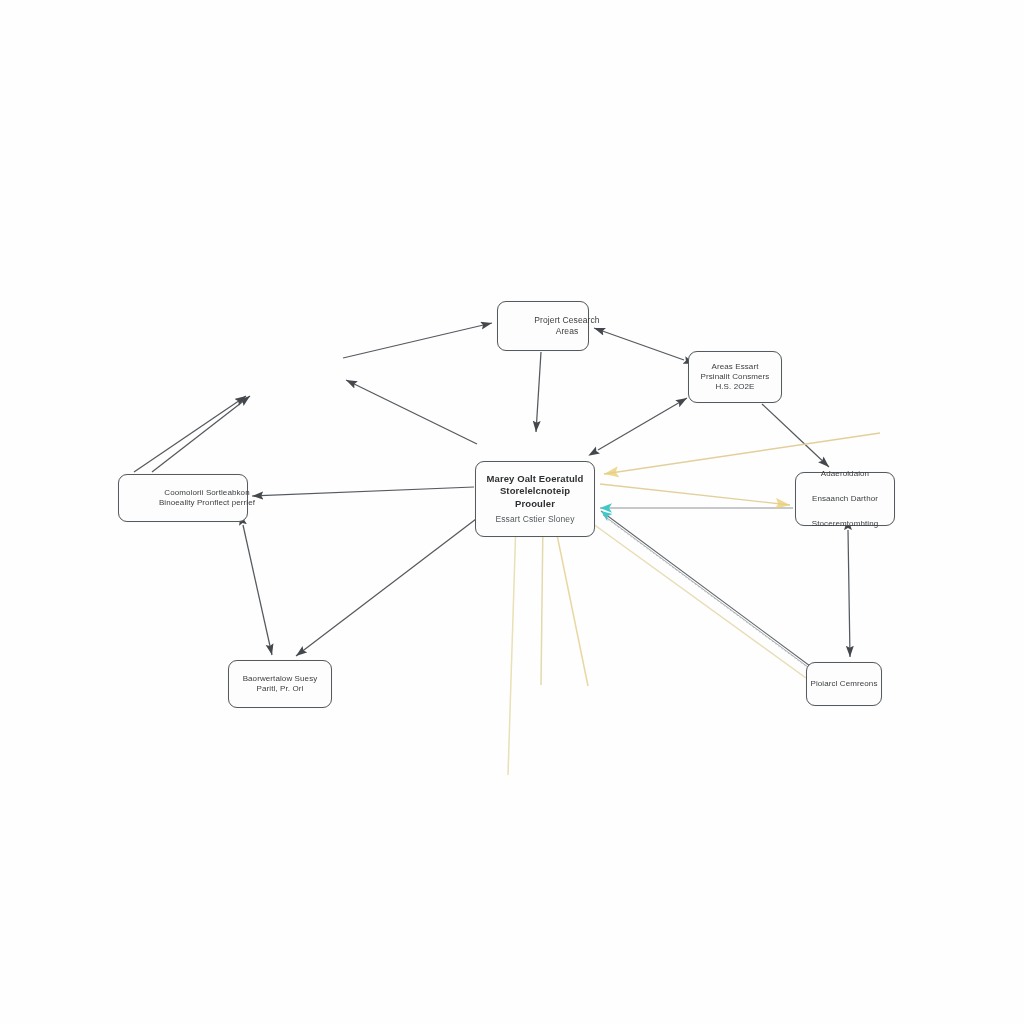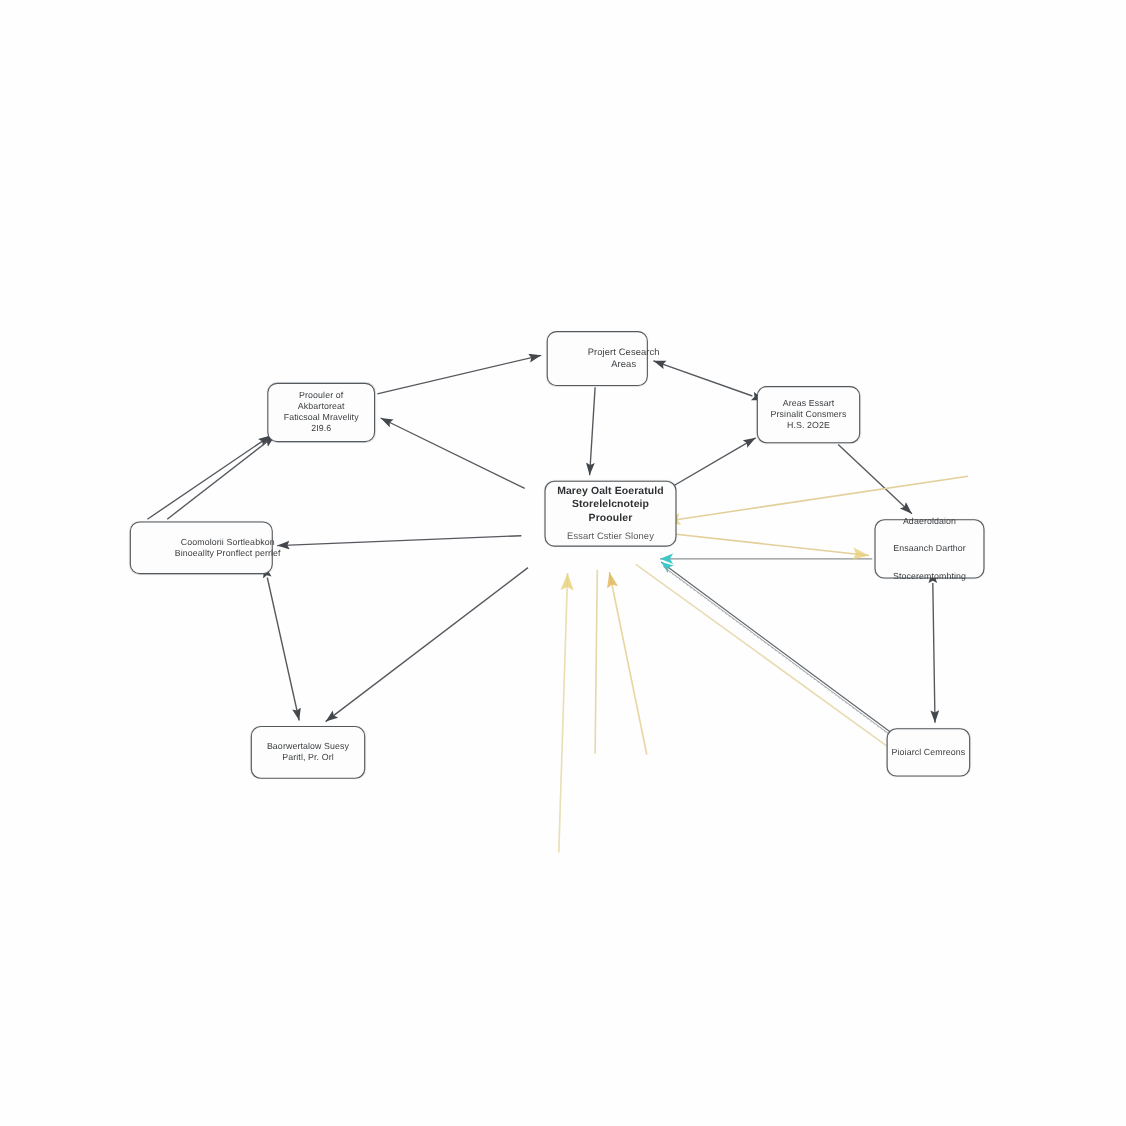--- a/index.html
+++ b/index.html
@@ -131,34 +131,28 @@
       <path d="M 541 685 L 543 518" stroke="#e4d9ab" stroke-width="1.5"></path>
       <path d="M 588 686 L 554 520" stroke="#e9d7a2" stroke-width="1.5" marker-end="url(#arrow-accent)"></path>
     </g>
   </svg>
 
   <div class="node small" id="n-project-research-areas" style="left: 497px; top: 301px; width: 92px; height: 50px; padding-left: 48px;">
     <span class="line">Projert Cesearch</span>
     <span class="line">Areas</span>
   </div>
 
-  <div class="node tiny" id="n-provider-national" style="left: 243px; top: 348px; width: 98px; height: 54px;">
-    <span class="line">Proouler of</span>
-    <span class="line">Akbartoreat</span>
-    <span class="line">Faticsoal Mravelity</span>
-    <span class="line">2I9.6</span>
-  </div>
 
   <div class="node tiny" id="n-areas-research-comments" style="left: 688px; top: 351px; width: 94px; height: 52px;">
     <span class="line">Areas Essart</span>
     <span class="line">Prsinalit Consmers</span>
     <span class="line">H.S. 2O2E</span>
   </div>
 
-  <div class="node center" id="n-center-relationship-research" style="left: 475px; top: 437px; width: 120px; height: 60px; margin-left: 20px;">
+  <div class="node center" id="n-center-relationship-research" style="left: 475px; top: 461px; width: 120px; height: 76px;">
     <span class="line main">Marey Oalt Eoeratuld</span>
     <span class="line main">Storelelcnoteip</span>
     <span class="line main">Proouler</span>
     <span class="line sub">Essart Cstier Sloney</span>
   </div>
 
   <div class="node tiny" id="n-common-certification" style="left: 118px; top: 474px; width: 130px; height: 48px; padding-left: 48px;">
     <span class="line">Coomolorii Sortleabkon</span>
     <span class="line">Binoeallty Pronflect perrlef</span>
   </div>

